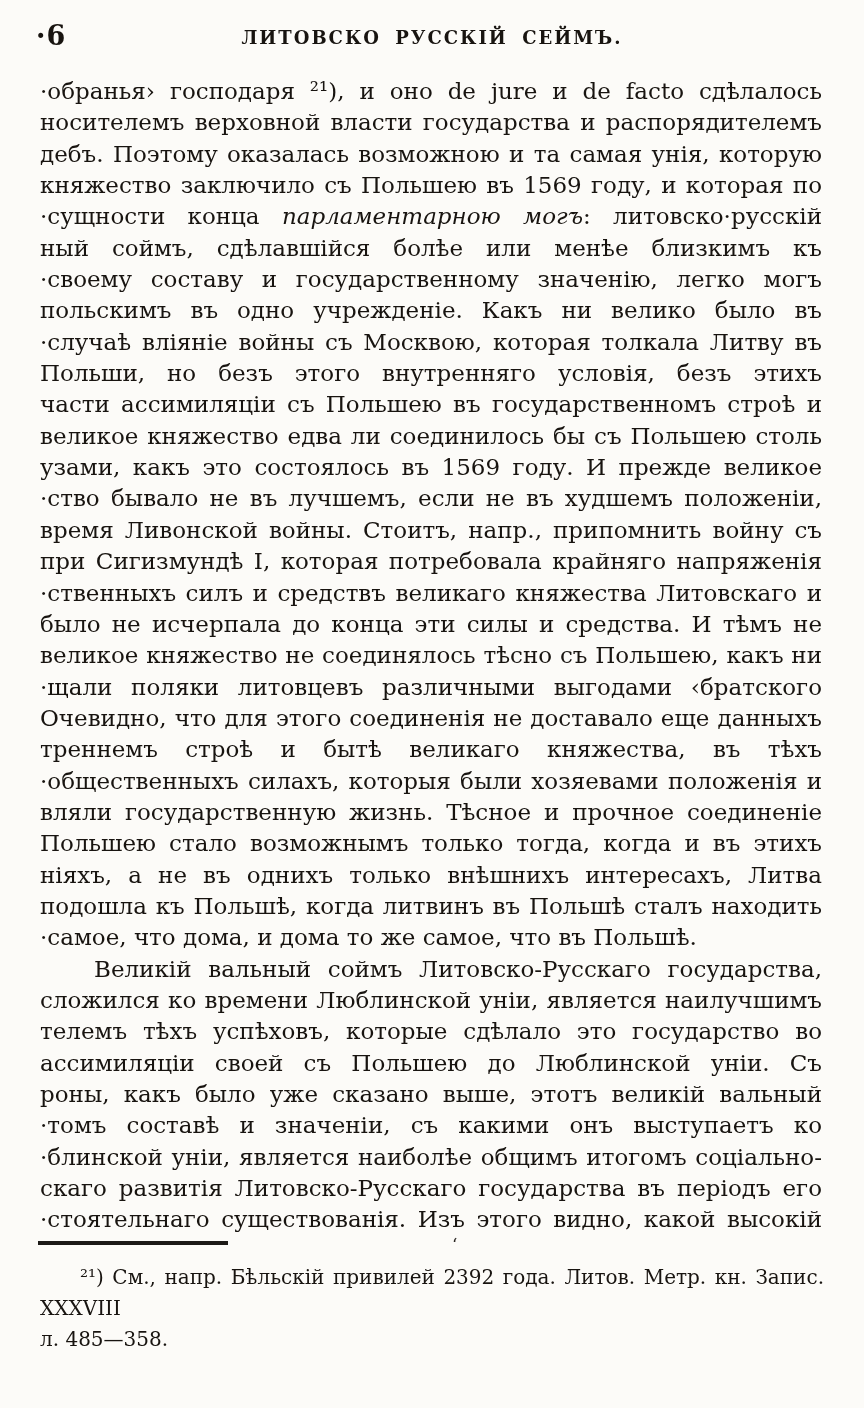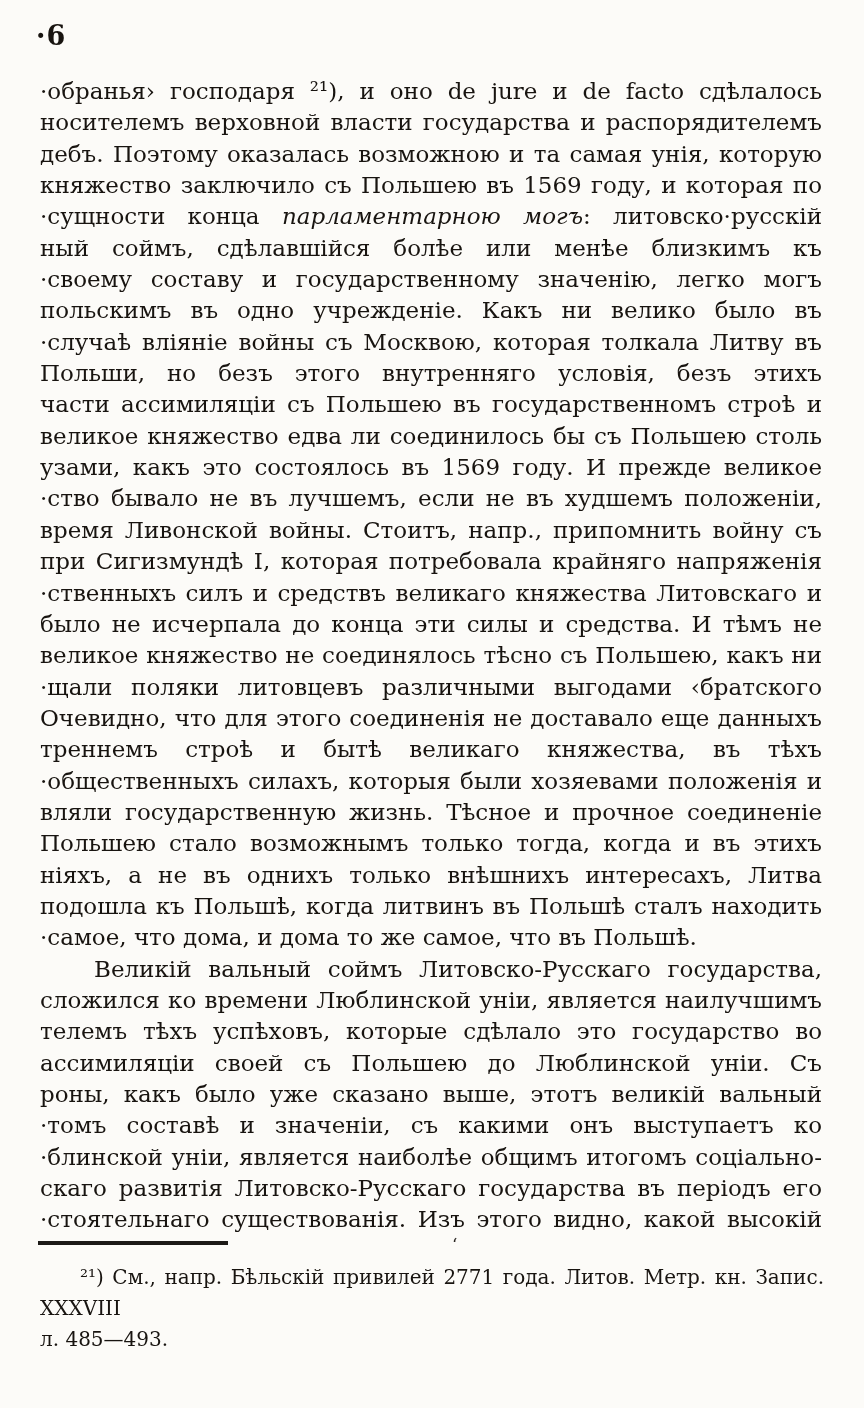--- a/index.html
+++ b/index.html
@@ -82,20 +82,21 @@
   }
   .fn-line-2 { text-align: left; }
 </style>
 </head>
 <body>
 
 <div class="page">
 
   <div class="header-pagenum">·6</div>
 
+  <div class="header-title">ЛИТОВСКО РУССКІЙ СЕЙМЪ.</div>
 
   <div class="body-text">
       <div class="line"><span>·обранья› господаря ²¹), и оно de jure и de facto сдѣлалось главнымъ</span></div>
       <div class="line"><span>носителемъ верховной власти государства и распорядителемъ его су-</span></div>
       <div class="line"><span>дебъ. Поэтому оказалась возможною и та самая унія, которую великое</span></div>
       <div class="line"><span>княжество заключило съ Польшею въ 1569 году, и которая по своей</span></div>
       <div class="line"><span>·сущности конца </span><span class="it">парламентарною могъ</span><span>: литовско·русскій великій валь-</span></div>
       <div class="line"><span>ный соймъ, сдѣлавшійся болѣе или менѣе близкимъ къ польскому по</span></div>
       <div class="line"><span>·своему составу и государственному значенію, легко могъ слиться съ</span></div>
       <div class="line"><span>польскимъ въ одно учрежденіе. Какъ ни велико было въ настоящемъ</span></div>
@@ -128,17 +129,17 @@
       <div class="line"><span>·блинской уніи, является наиболѣе общимъ итогомъ соціально-политиче-</span></div>
       <div class="line"><span>скаго развитія Литовско-Русскаго государства въ періодъ его само-</span></div>
       <div class="line"><span>·стоятельнаго существованія. Изъ этого видно, какой высокій научный</span></div>
     </div>
 
   <div class="fn-rule"></div>
 
   <div class="artifact-mark">ʻ</div>
 
   <div class="footnote">
-    <div class="fn-line-1">²¹) См., напр. Бѣльскій привилей 2771 года. Литов. Метр. кн. Запис. XXXVIII</div>
-    <div class="fn-line-2">л. 485—493.</div>
+    <div class="fn-line-1">²¹) См., напр. Бѣльскій привилей 2392 года. Литов. Метр. кн. Запис. XXXVIII</div>
+    <div class="fn-line-2">л. 485—358.</div>
   </div>
 
 </div>
 
 </body></html>

